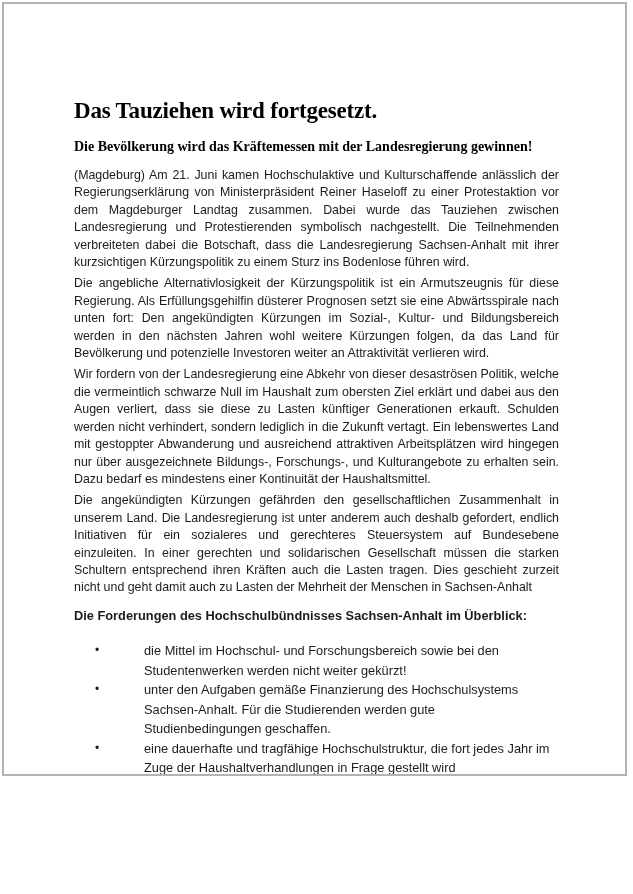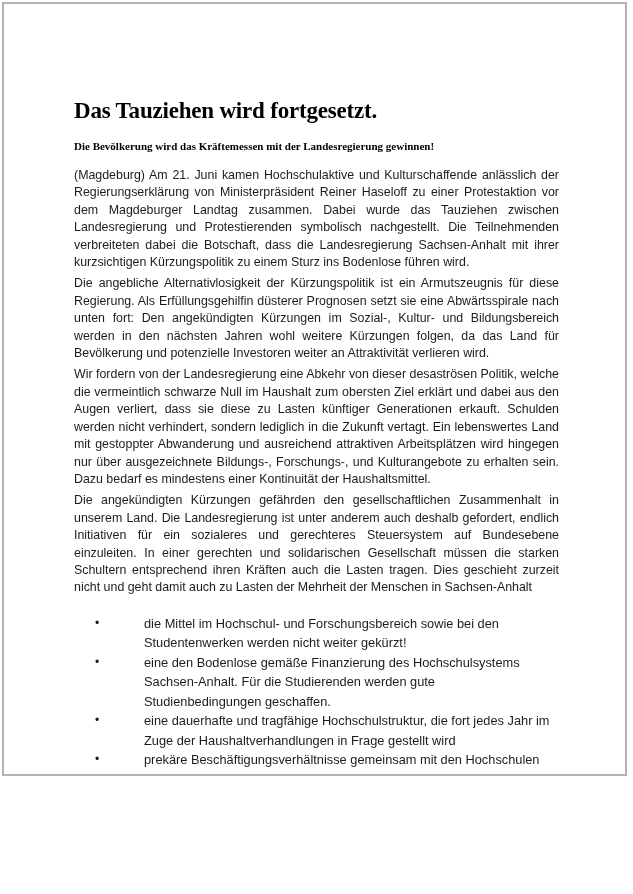--- a/index.html
+++ b/index.html
@@ -28,21 +28,21 @@
     font-family: "Liberation Serif", serif;
     font-size: 23px;
     line-height: 27px;
     font-weight: 700;
     color: #000000;
     margin: 0;
     letter-spacing: -0.2px;
   }
   .doc-subtitle {
     font-family: "Liberation Serif", serif;
-    font-size: 11px;
+    font-size: 14px;
     line-height: 19px;
     font-weight: 700;
     color: #000000;
     margin: 13px 0 0 0;
   }
   p.body-par {
     font-size: 12.4px;
     line-height: 17.4px;
     text-align: justify;
     margin: 4px 0 0 0;
@@ -90,29 +90,30 @@
 
   <p class="body-par first">(Magdeburg) Am 21. Juni kamen Hochschulaktive und Kulturschaffende anlässlich der Regierungserklärung von Ministerpräsident Reiner Haseloff zu einer Protestaktion vor dem Magdeburger Landtag zusammen. Dabei wurde das Tauziehen zwischen Landesregierung und Protestierenden symbolisch nachgestellt. Die Teilnehmenden verbreiteten dabei die Botschaft, dass die Landesregierung Sachsen-Anhalt mit ihrer kurzsichtigen Kürzungspolitik zu einem Sturz ins Bodenlose führen wird.</p>
 
   <p class="body-par">Die angebliche Alternativlosigkeit der Kürzungspolitik ist ein Armutszeugnis für diese Regierung. Als Erfüllungsgehilfin düsterer Prognosen setzt sie eine Abwärtsspirale nach unten fort: Den angekündigten Kürzungen im Sozial-, Kultur- und Bildungsbereich werden in den nächsten Jahren wohl weitere Kürzungen folgen, da das Land für Bevölkerung und potenzielle Investoren weiter an Attraktivität verlieren wird.</p>
 
   <p class="body-par">Wir fordern von der Landesregierung eine Abkehr von dieser desaströsen Politik, welche die vermeintlich schwarze Null im Haushalt zum obersten Ziel erklärt und dabei aus den Augen verliert, dass sie diese zu Lasten künftiger Generationen erkauft. Schulden werden nicht verhindert, sondern lediglich in die Zukunft vertagt. Ein lebenswertes Land mit gestoppter Abwanderung und ausreichend attraktiven Arbeitsplätzen wird hingegen nur über ausgezeichnete Bildungs-, Forschungs-, und Kulturangebote zu erhalten sein. Dazu bedarf es mindestens einer Kontinuität der Haushaltsmittel.</p>
 
   <p class="body-par">Die angekündigten Kürzungen gefährden den gesellschaftlichen Zusammenhalt in unserem Land. Die Landesregierung ist unter anderem auch deshalb gefordert, endlich Initiativen für ein sozialeres und gerechteres Steuersystem auf Bundesebene einzuleiten. In einer gerechten und solidarischen Gesellschaft müssen die starken Schultern entsprechend ihren Kräften auch die Lasten tragen. Dies geschieht zurzeit nicht und geht damit auch zu Lasten der Mehrheit der Menschen in Sachsen-Anhalt</p>
 
 
+  <h3 class="list-heading">Die Forderungen des Hochschulbündnisses Sachsen-Anhalt im Überblick:</h3>
 
   <ul class="demands">
     <li>
       <span class="marker">•</span>
       <span class="li-text">die Mittel im Hochschul- und Forschungsbereich sowie bei den Studentenwerken werden nicht weiter gekürzt!</span>
     </li>
     <li>
       <span class="marker">•</span>
-      <span class="li-text">eine den Bodenlose gemäße Finanzierung des Hochschulsystems Sachsen-Anhalt. Für die Studierenden werden gute Studienbedingungen geschaffen.</span>
+      <span class="li-text">unter den Aufgaben gemäße Finanzierung des Hochschulsystems Sachsen-Anhalt. Für die Studierenden werden gute Studienbedingungen geschaffen.</span>
     </li>
     <li>
       <span class="marker">•</span>
       <span class="li-text">eine dauerhafte und tragfähige Hochschulstruktur, die fort jedes Jahr im Zuge der Haushaltverhandlungen in Frage gestellt wird</span>
     </li>
     <li>
       <span class="marker">•</span>
       <span class="li-text">prekäre Beschäftigungsverhältnisse gemeinsam mit den Hochschulen zurück zu führen</span>
     </li>
 

